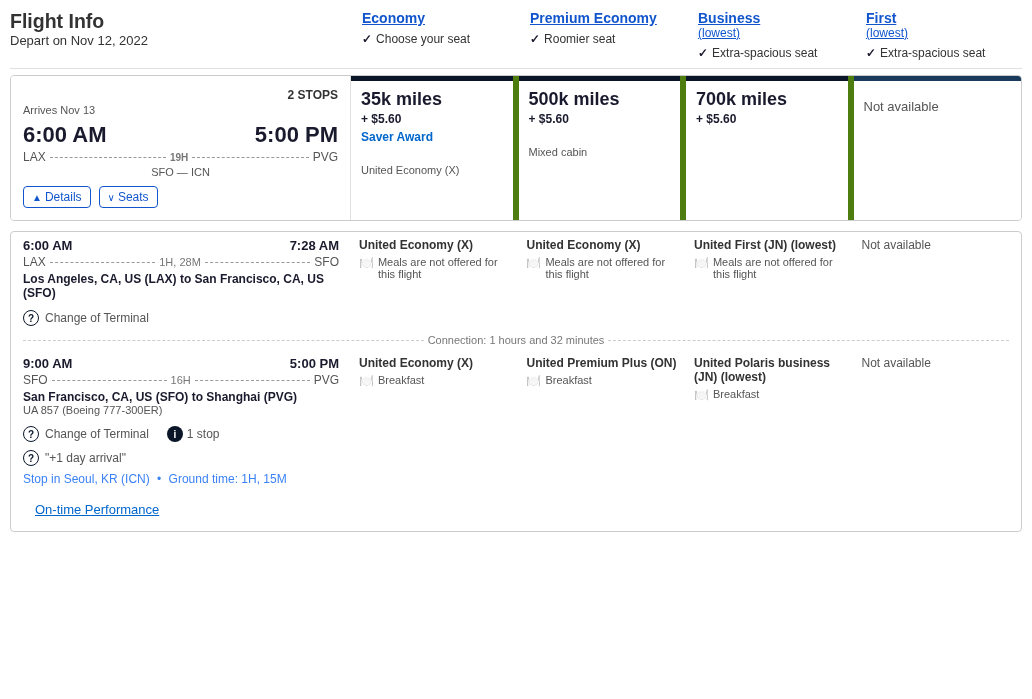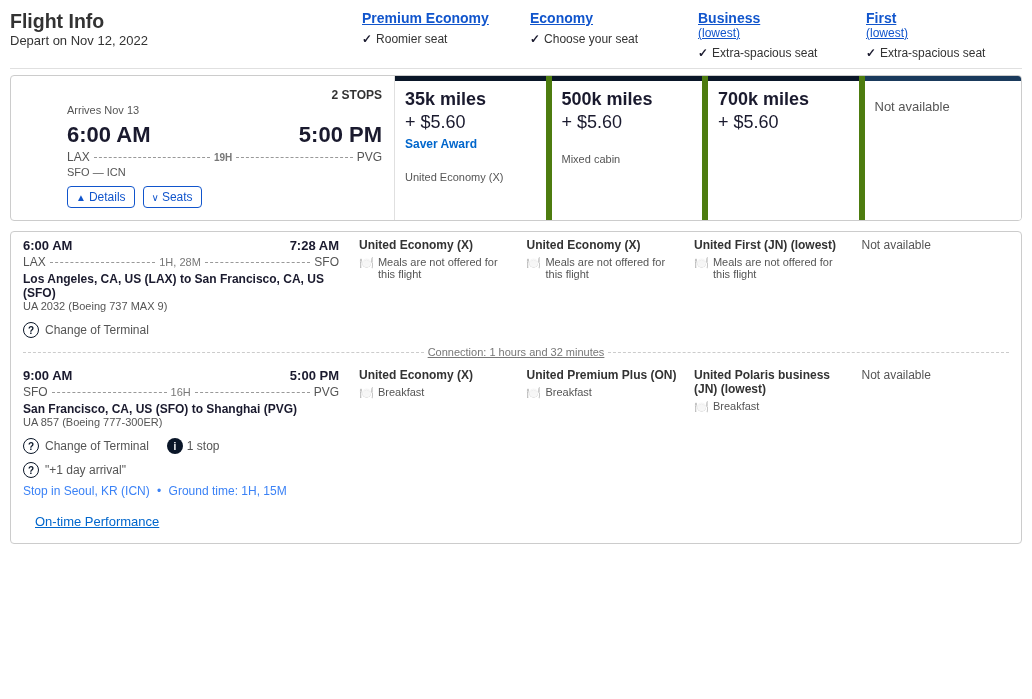--- a/index.html
+++ b/index.html
@@ -23,41 +23,40 @@
     .check-feature::before { content: '✓'; color: #1a1a2e; font-weight: bold; }
     
     
     .flight-card {
       display: grid;
       grid-template-columns: 340px 1fr 1fr 1fr 1fr;
       border: 1px solid #ccc;
       border-radius: 4px;
       margin-bottom: 10px;
       overflow: hidden;
-      padding-left: 44px;
     }
     
     .flight-info-cell {
       padding: 12px;
       background: #fff;
       border-right: 1px solid #e0e0e0;
     }
     
     .stops-row { text-align: right; font-size: 12px; font-weight: bold; color: #333; margin-bottom: 2px; }
     .arrives-row { font-size: 11px; color: #555; margin-bottom: 6px; }
     
     .time-row { display: flex; justify-content: space-between; align-items: center; margin-bottom: 2px; }
     .time { font-size: 22px; font-weight: bold; color: #1a1a2e; }
     
     .route-row { display: flex; justify-content: space-between; align-items: center; margin-bottom: 2px; }
     .airport { font-size: 12px; color: #555; }
     .duration { font-size: 10px; color: #777; text-align: center; font-weight: bold; }
     .dashes { border-top: 1px dashed #999; flex: 1; margin: 0 4px; }
     
-    .via-row { font-size: 11px; color: #555; text-align: left; margin-bottom: 8px; }
+    .via-row { font-size: 11px; color: #555; text-align: center; margin-bottom: 8px; }
     
     .details-row { display: flex; gap: 8px; margin-top: 8px; }
     .detail-btn {
       border: 1px solid #1155cc;
       background: #fff;
       color: #1155cc;
       padding: 3px 8px;
       border-radius: 4px;
       font-size: 12px;
       cursor: pointer;
@@ -79,21 +78,21 @@
       height: 5px;
       background: #0a1628;
       margin: -10px -10px 8px -10px;
     }
     .price-cell.economy .top-bar { background: #0a1628; }
     .price-cell.premium .top-bar { background: #0a1628; }
     .price-cell.business .top-bar { background: #0a1628; }
     .price-cell.first-class .top-bar { background: #1a3a5c; }
     
     .miles { font-size: 18px; font-weight: bold; color: #1a1a2e; }
-    .plus-fee { font-size: 18px; font-weight: normal; color: #1a1a2e; margin-top: 2px; }
+    .plus-fee { font-size: 12px; font-weight: bold; color: #1a1a2e; margin-top: 2px; }
     .saver-award { color: #0066cc; font-size: 12px; font-weight: bold; margin-top: 4px; }
     .cabin-type { font-size: 11px; color: #555; margin-top: 20px; }
     .not-available { font-size: 13px; color: #555; padding-top: 10px; }
     
     .seg-info { padding: 6px 12px; }
     .seg-time-row { display: flex; justify-content: space-between; font-size: 13px; font-weight: bold; color: #1a1a2e; }
     .seg-route { display: flex; align-items: center; justify-content: space-between; margin: 2px 0; }
     .seg-airport { font-size: 12px; color: #555; }
     .seg-dashes { border-top: 1px dashed #999; flex: 1; margin: 0 4px; }
     .seg-duration { font-size: 11px; color: #777; }
@@ -109,21 +108,20 @@
     .info-circle { width: 16px; height: 16px; border-radius: 50%; background: #0a1628; color: #fff; display: inline-flex; align-items: center; justify-content: center; font-size: 10px; font-weight: bold; flex-shrink: 0; }
     .question-circle { width: 16px; height: 16px; border-radius: 50%; border: 1px solid #0a1628; color: #0a1628; display: inline-flex; align-items: center; justify-content: center; font-size: 10px; font-weight: bold; flex-shrink: 0; }
     
     .connection-bar {
       display: flex;
       align-items: center;
       padding: 4px 12px;
       font-size: 11px;
       color: #777;
       gap: 4px;
-      text-decoration: underline;
     }
     .conn-dash { border-top: 1px dashed #ccc; flex: 1; }
     .stop-info { font-size: 12px; color: #3b82f6; padding: 2px 12px; }
     .bullet { margin: 0 4px; }
     
     .on-time-link { color: #0066cc; text-decoration: underline; font-size: 13px; padding: 8px 12px; display: inline-block; cursor: pointer; }
     
     .full-segment-wrapper {
       border: 1px solid #ccc;
       border-radius: 4px;
@@ -142,26 +140,26 @@
 <body>
 
 <div class="container">
 
   <div class="header-row">
     <div>
       <h2>Flight Info</h2>
       <p>Depart on Nov 12, 2022</p>
     </div>
     <div class="header-class">
+      <a>Economy</a>
+      <div class="check-feature">Choose your seat</div>
+    </div>
+    <div class="header-class">
       <a>Premium Economy</a>
       <div class="check-feature">Roomier seat</div>
-    </div>
-    <div class="header-class">
-      <a>Economy</a>
-      <div class="check-feature">Choose your seat</div>
     </div>
     <div class="header-class">
       <a>Business</a>
       <span class="lowest">(lowest)</span>
       <div class="check-feature">Extra-spacious seat</div>
     </div>
     <div class="header-class">
       <a>First</a>
       <span class="lowest">(lowest)</span>
       <div class="check-feature">Extra-spacious seat</div>
@@ -234,21 +232,20 @@
             <span>7:28 AM</span>
           </div>
           <div class="seg-route">
             <span class="seg-airport">LAX</span>
             <span class="seg-dashes"></span>
             <span class="seg-duration">1H, 28M</span>
             <span class="seg-dashes"></span>
             <span class="seg-airport">SFO</span>
           </div>
           <div class="seg-desc">Los Angeles, CA, US (LAX) to San Francisco, CA, US (SFO)</div>
-          <div class="seg-flight">UA 2032 (Boeing 737 MAX 9)</div>
         </div>
         <div class="seg-cabin">
           <div class="seg-cabin-title">United Economy (X)</div>
           <div class="meal-info">
             <span class="meal-icon">🍽️</span>
             <span>Meals are not offered for this flight</span>
           </div>
         </div>
         <div class="seg-cabin">
           <div class="seg-cabin-title">United Economy (X)</div>

